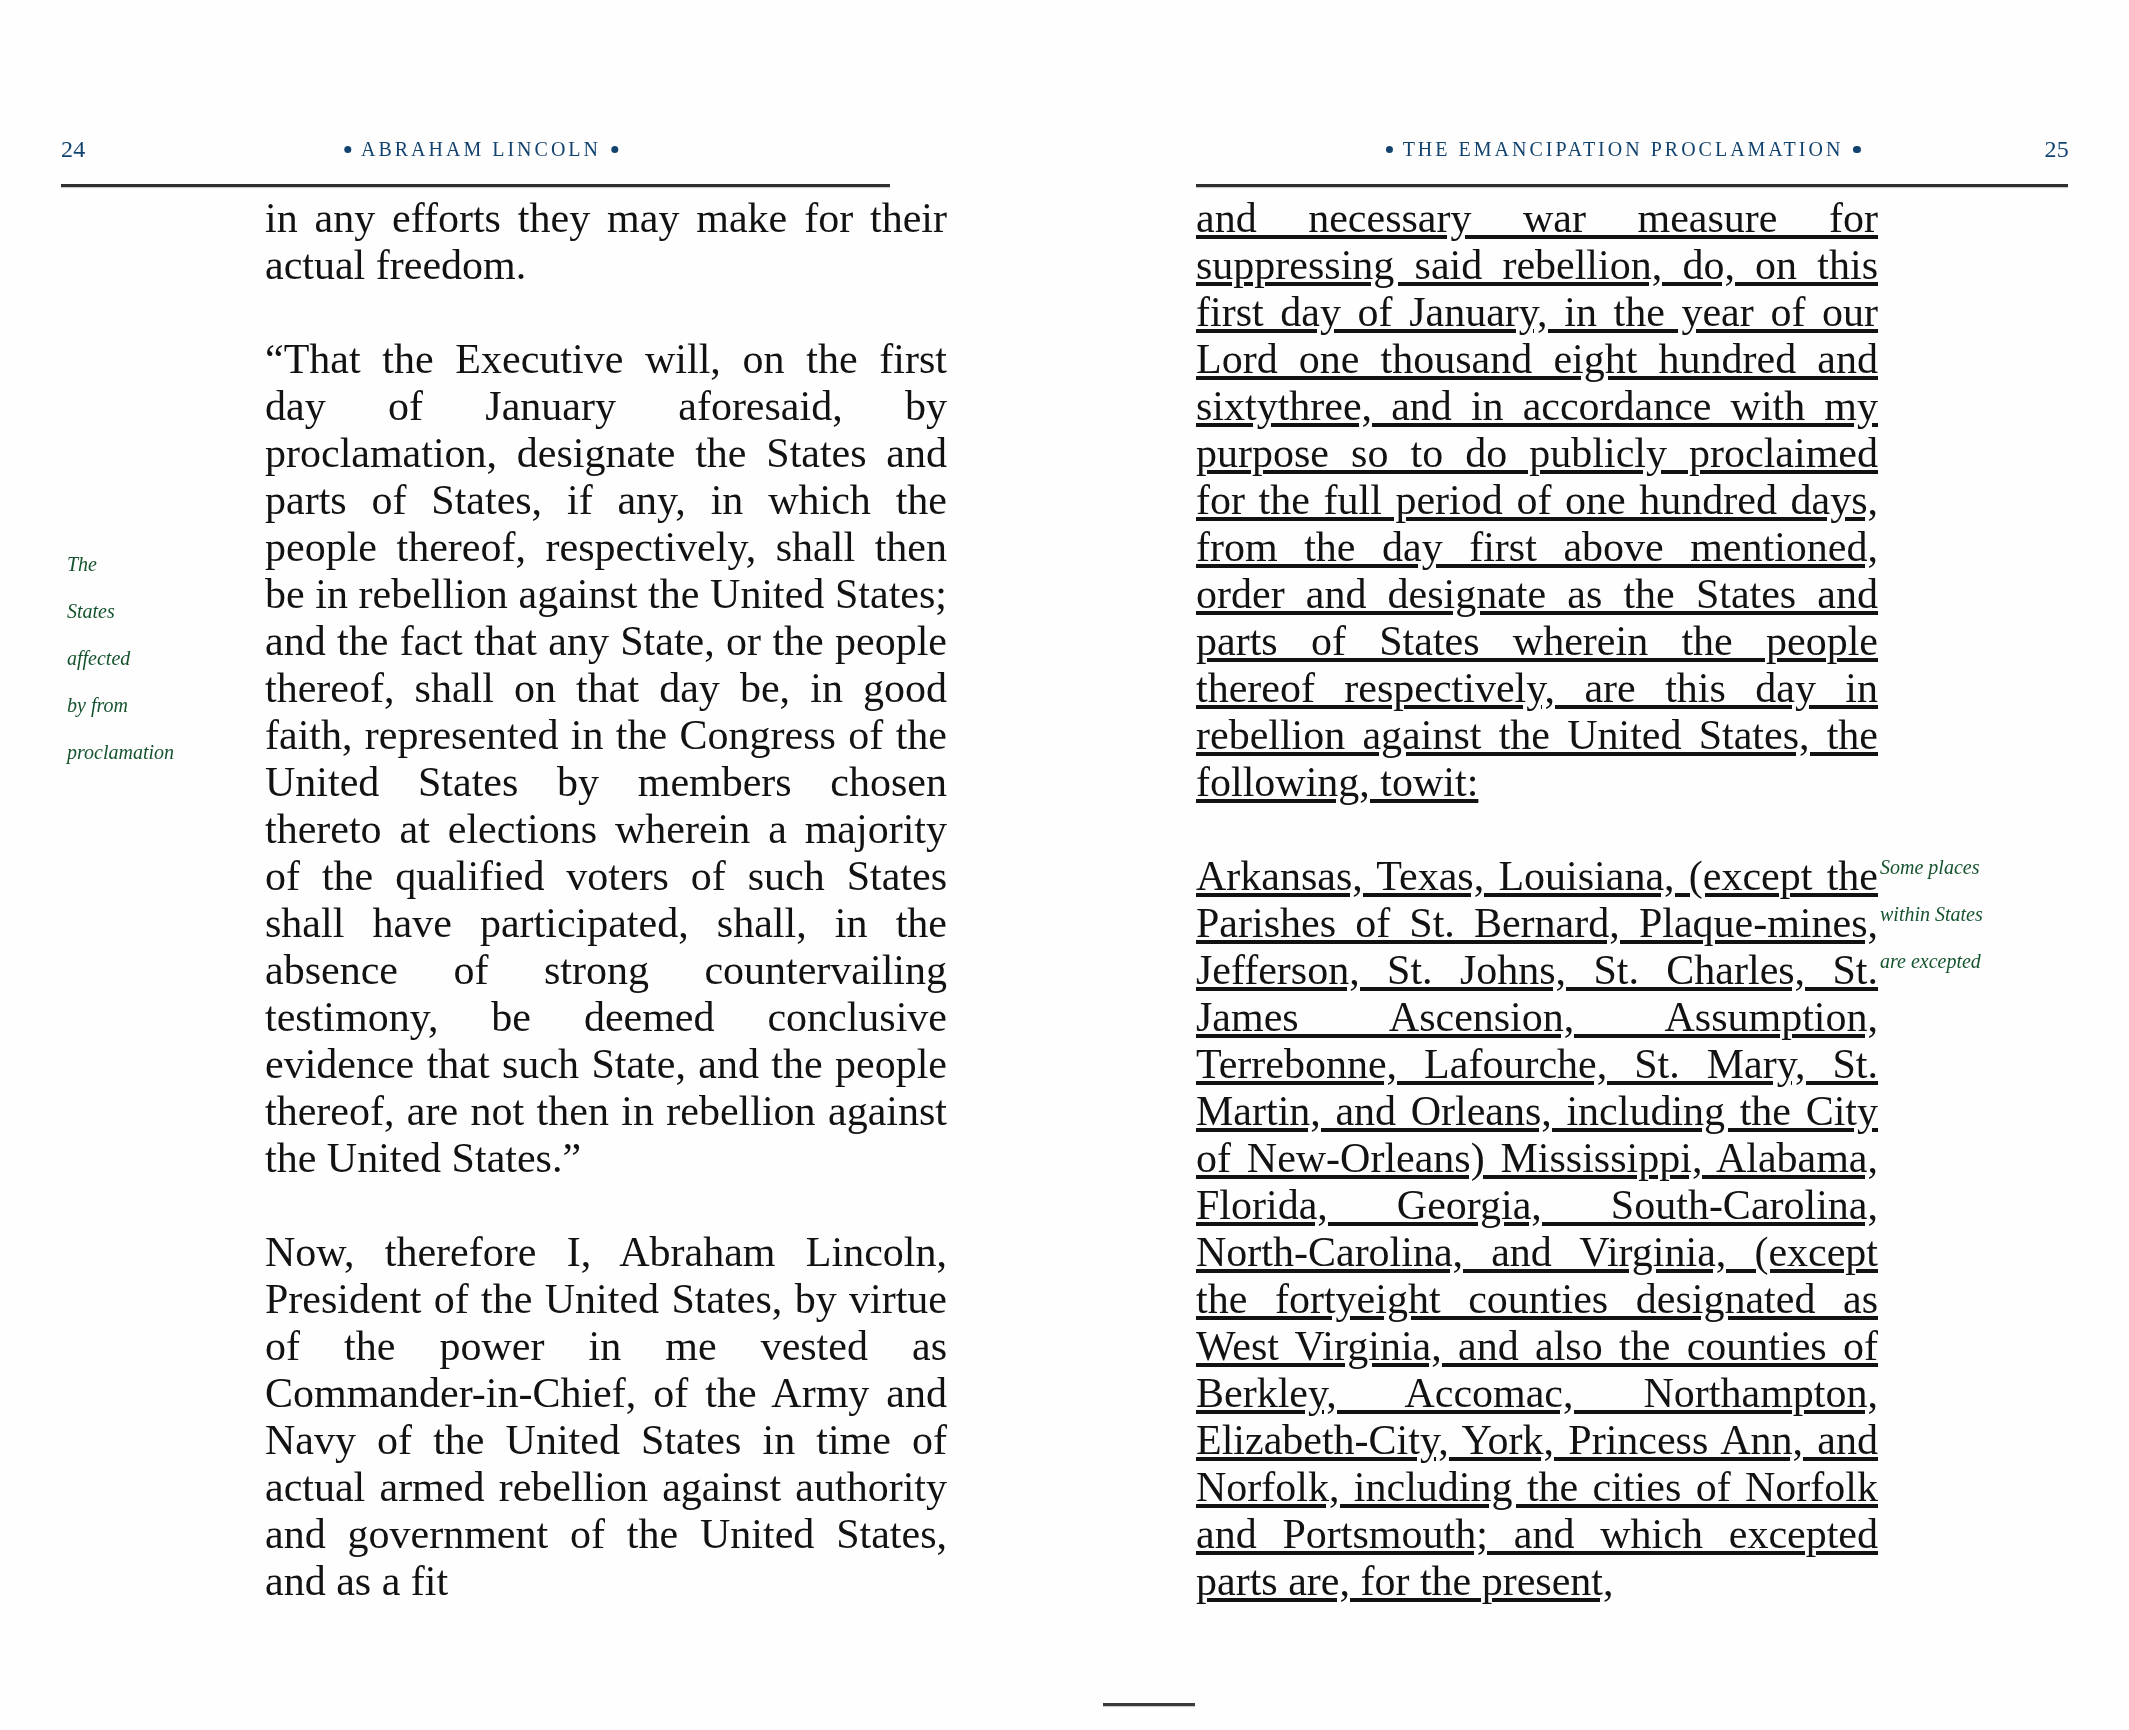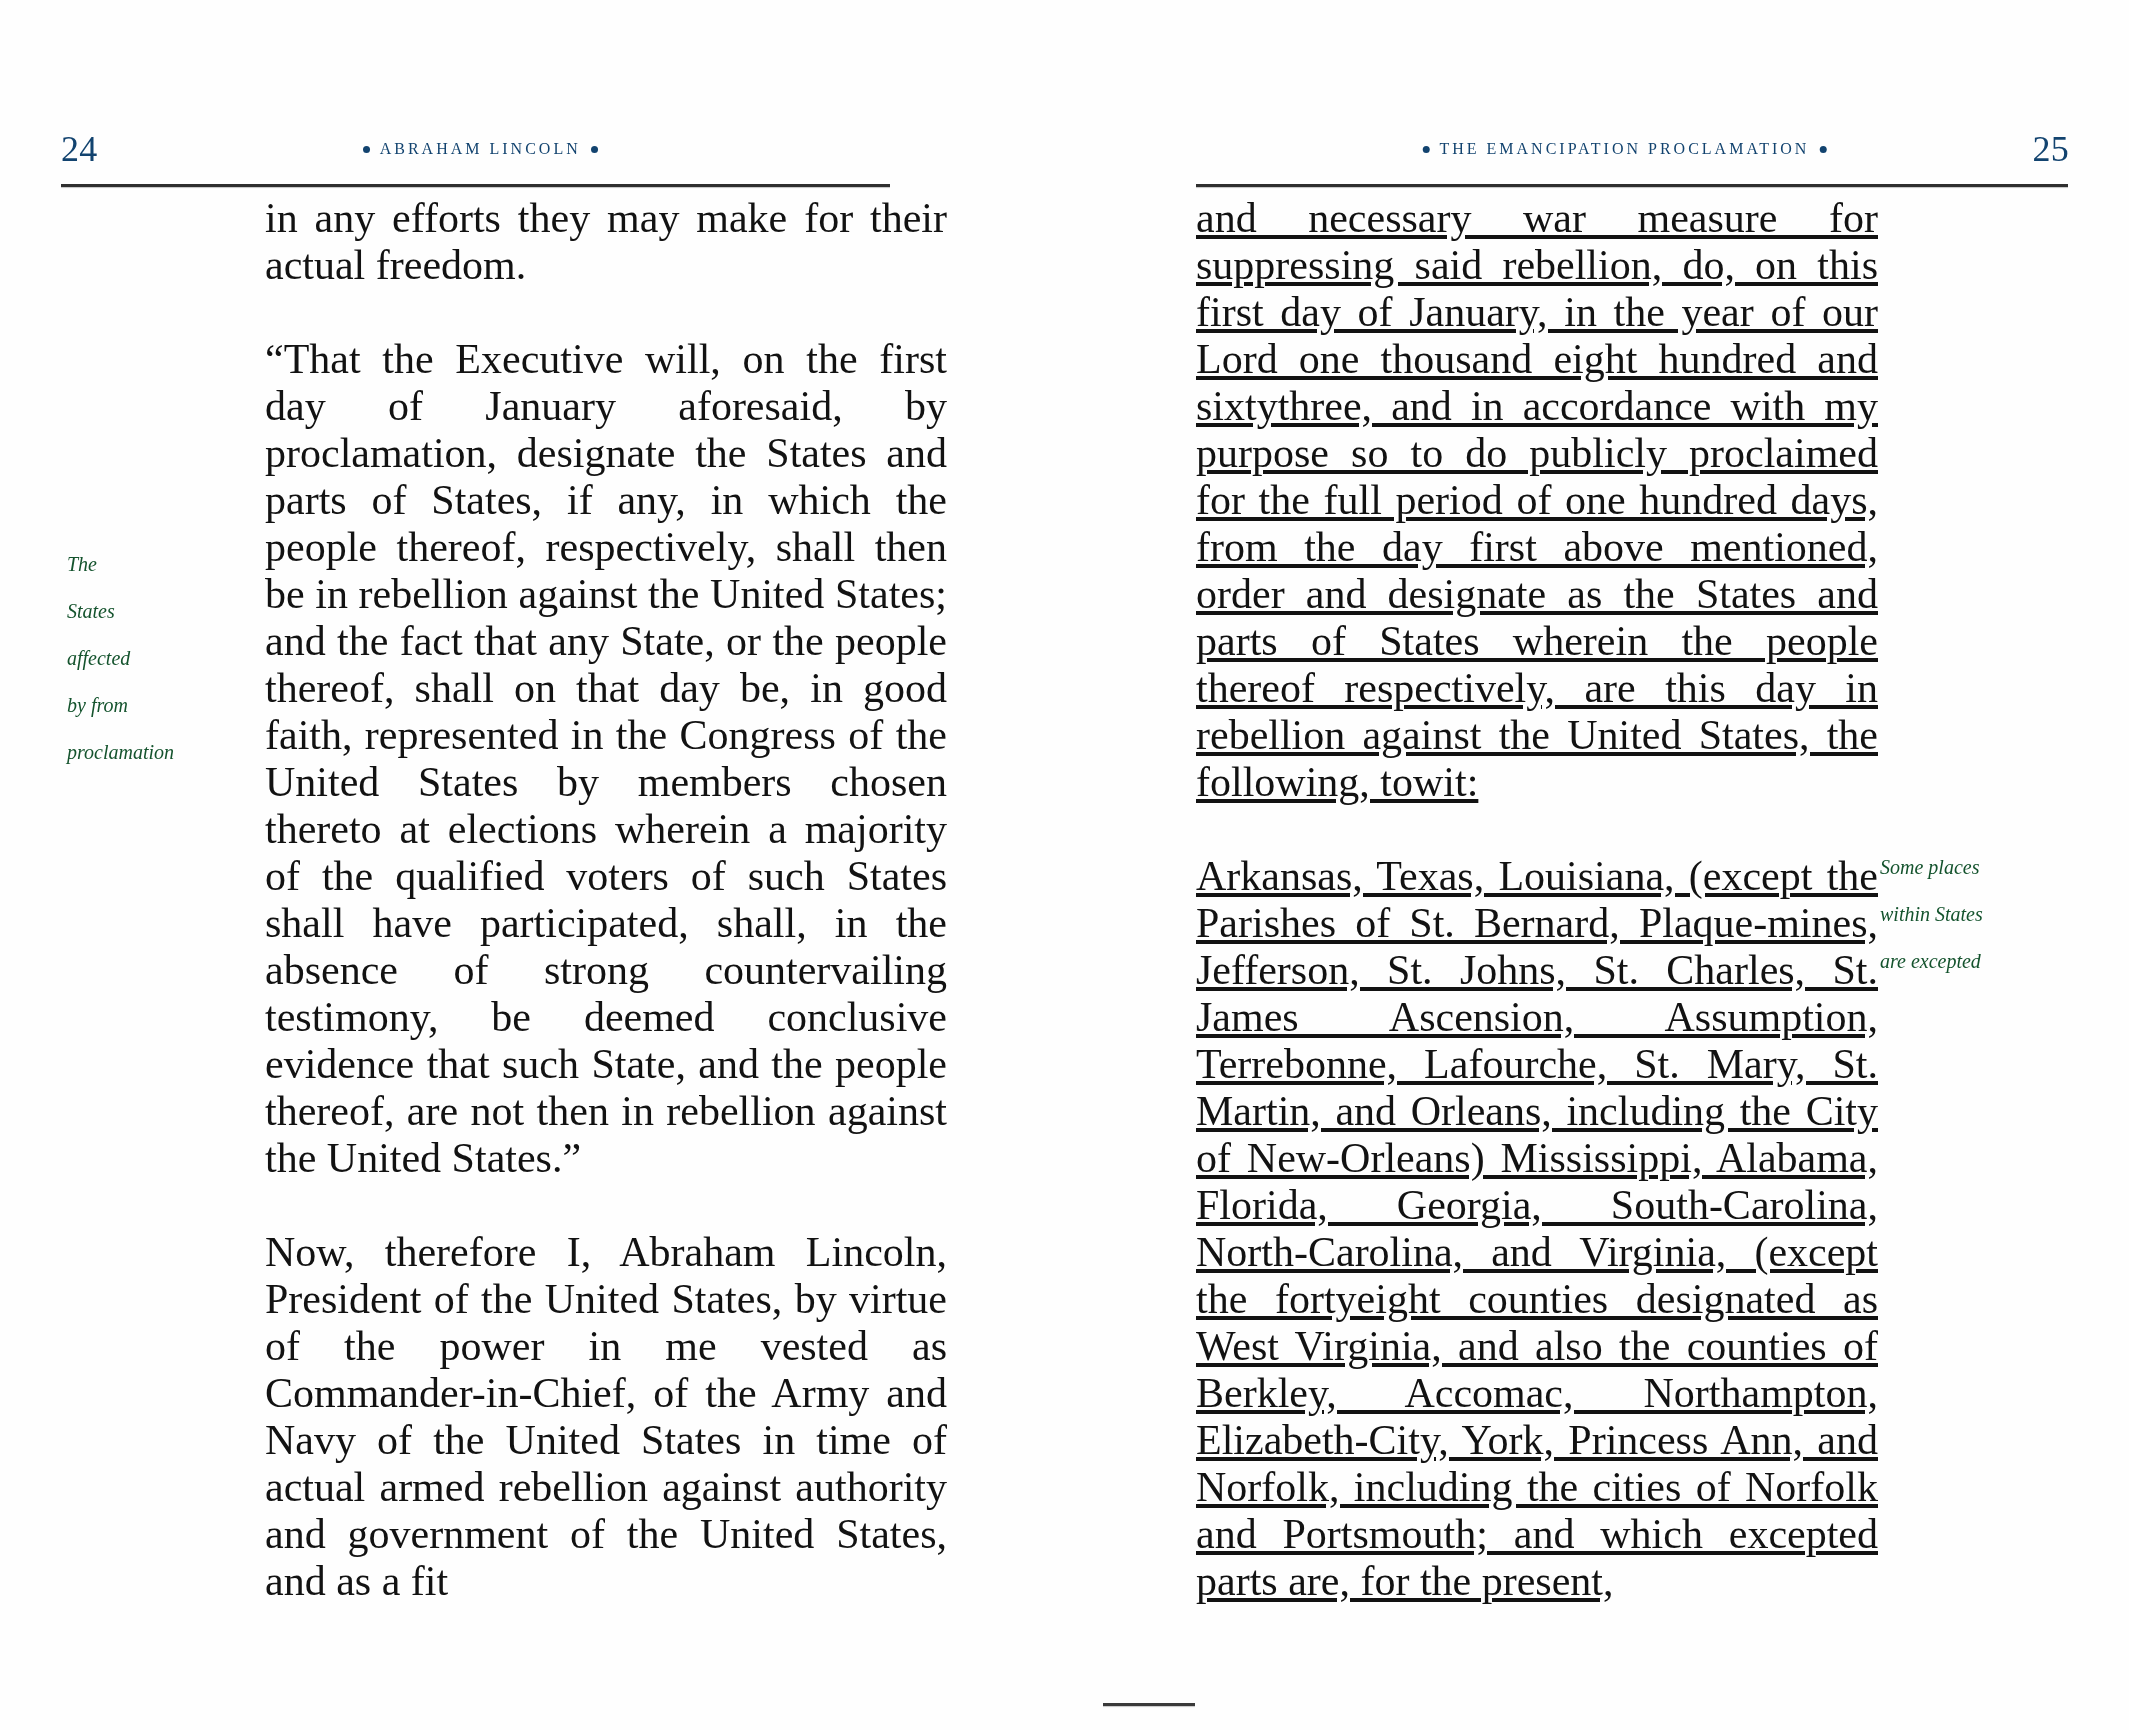--- a/index.html
+++ b/index.html
@@ -39,32 +39,32 @@
     top: 129px;
     height: 40px;
     display: flex;
     align-items: center;
   }
   .verso .running-head { left: 61px; right: 175px; }
   .recto .running-head { left: 131px; right: 61px; }
 
   .folio {
     color: #12436f;
-    font-size: 36px;
+    font-size: 24px;
     line-height: 1;
     font-family: "Liberation Serif", "DejaVu Serif", serif;
     letter-spacing: 0.3px;
     white-space: nowrap;
   }
   .verso .folio { margin-right: auto; }
   .recto .folio { margin-left: auto; }
 
   .head-title {
     color: #12436f;
-    font-size: 16px;
+    font-size: 20px;
     letter-spacing: 3px;
     white-space: nowrap;
     text-transform: uppercase;
     display: flex;
     align-items: center;
     gap: 10px;
   }
   .verso .head-title {
     position: absolute;
     left: 50%;

